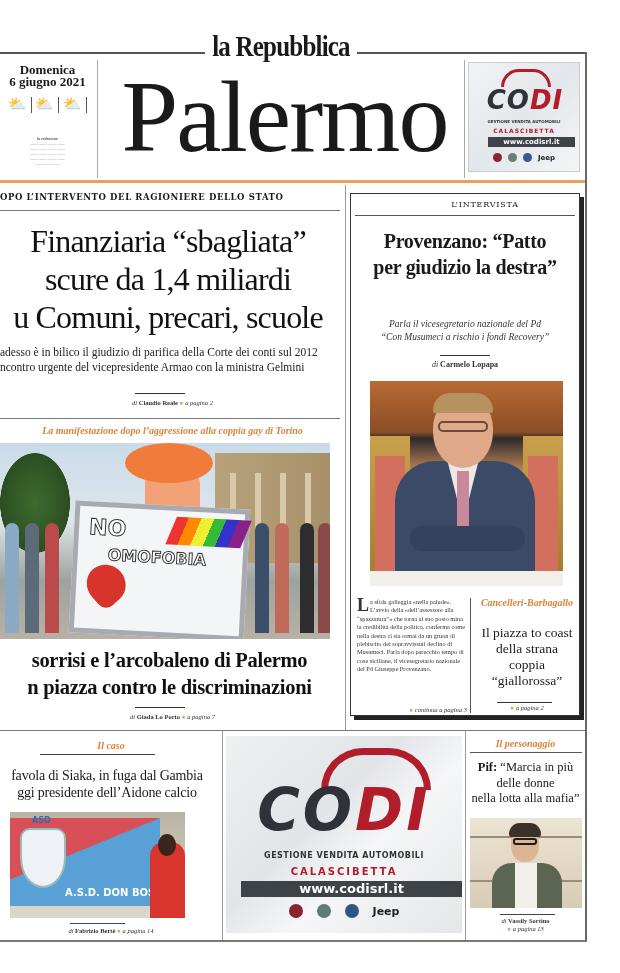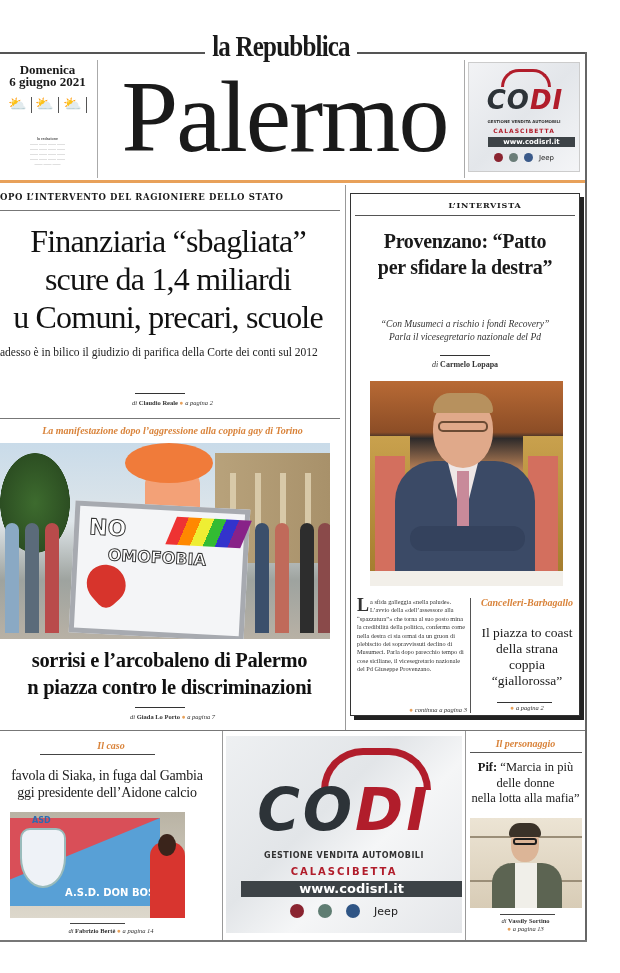--- a/index.html
+++ b/index.html
@@ -25,21 +25,21 @@
   .fineprint .fp-title { font-weight: bold; }
 
   .ad-top { left: 468px; top: 62px; width: 112px; height: 110px; background: linear-gradient(135deg, #f2f3f5 0%, #e3e6ea 50%, #f4f5f7 100%); border: 1px solid #ccc; }
   .codi-car { position: absolute; left: 32px; top: 6px; width: 50px; height: 18px; border: 3px solid #b11d2b; border-bottom: none; border-radius: 25px 25px 0 0; }
   .codi-word { position: absolute; left: 6px; top: 22px; width: 100px; text-align: center; font-family: "DejaVu Sans", sans-serif; font-weight: bold; font-style: italic; font-size: 26px; letter-spacing: 1px; color: #2d3338; }
   .codi-word .red { color: #b11d2b; }
   .codi-sub { position: absolute; left: 0; width: 100%; text-align: center; font-family: "DejaVu Sans", sans-serif; font-weight: bold; }
   .codi-url { position: absolute; left: 4px; right: 4px; background: #3d4347; color: #fff; text-align: center; font-family: "DejaVu Sans", sans-serif; font-weight: bold; margin-left: 15px; }
   .codi-brands { position: absolute; left: 0; width: 100%; display: flex; justify-content: center; align-items: center; gap: 6px; }
   .brand-dot { width: 9px; height: 9px; border-radius: 50%; display: inline-block; }
-  .jeep { font-family: "DejaVu Sans", sans-serif; font-weight: normal; color: #222; }
+  .jeep { font-family: "DejaVu Sans", sans-serif; font-weight: bold; color: #222; }
 
   .orange-rule { left: 0; top: 180px; width: 585px; height: 3px; background: #e8a15a; }
 
   
   .kicker { left: 0; top: 192px; width: 345px; font-family: "DejaVu Serif", serif; font-weight: bold; font-size: 8.5px; letter-spacing: 0.6px; }
   .kicker-rule { left: 0; top: 210px; width: 340px; height: 1px; background: #777; }
   .col-sep-1 { left: 345px; top: 185px; width: 1px; height: 545px; background: #999; }
   .hl-main { left: -12px; top: 222px; width: 360px; text-align: center; font-family: "Liberation Serif", serif; font-size: 32px; line-height: 38px; letter-spacing: -0.8px; color: #111; }
   .deck { left: 0; top: 345px; width: 345px; font-family: "Liberation Serif", serif; font-size: 11.5px; line-height: 15px; color: #222; }
   .byline-rule { height: 1px; background: #333; }
@@ -61,21 +61,21 @@
   .sign-heart { position: absolute; left: 10px; top: 58px; width: 40px; height: 38px; background: #d7342c; border-radius: 50% 50% 10px 50%; transform: rotate(45deg); }
   .sign-rainbow { position: absolute; left: 92px; top: 6px; width: 75px; height: 28px; background: linear-gradient(90deg, #e33 0 16%, #f80 16% 33%, #ee3 33% 50%, #3b3 50% 66%, #33c 66% 83%, #828 83% 100%); transform: skewX(-20deg); }
   .crowd { position: absolute; top: 80px; width: 14px; height: 110px; border-radius: 7px 7px 0 0; }
 
   .hl-pride { left: -8px; top: 647px; width: 355px; text-align: center; font-family: "Liberation Serif", serif; font-weight: bold; font-size: 20.5px; line-height: 27px; color: #111; letter-spacing: -0.3px; }
 
   .mid-rule { left: 0; top: 730px; width: 585px; height: 1px; background: #777; }
 
   
   .int-box { left: 350px; top: 193px; width: 230px; height: 523px; border: 1px solid #333; box-shadow: 4px 4px 0 #222; background: #fff; }
-  .int-label { left: 350px; top: 200px; width: 270px; text-align: center; font-weight: bold; font-size: 8px; letter-spacing: 0.8px; font-family: "DejaVu Serif", serif; }
+  .int-label { left: 350px; top: 200px; width: 270px; text-align: center; font-weight: normal; font-size: 8px; letter-spacing: 0.8px; font-family: "DejaVu Serif", serif; }
   .int-rule { left: 355px; top: 215px; width: 220px; height: 1px; background: #555; }
   .int-hl { left: 352px; top: 228px; width: 226px; text-align: center; font-family: "Liberation Serif", serif; font-weight: bold; font-size: 20px; line-height: 26px; letter-spacing: -0.3px; }
   .int-deck { left: 352px; top: 318px; width: 226px; text-align: center; font-family: "Liberation Serif", serif; font-style: italic; font-size: 9.5px; line-height: 13px; color: #333; }
   .photo-prov { left: 370px; top: 381px; width: 193px; height: 205px; background: linear-gradient(180deg, #b86a35 0%, #8c4d26 25%, #2d2a2a 28%, #c98b5c 45%, #c07050 100%); overflow: hidden; }
   .prov-chair { position: absolute; top: 55px; width: 40px; height: 150px; background: linear-gradient(180deg, #c9a14d, #a17a2c); }
   .prov-chair-pad { position: absolute; top: 75px; width: 30px; height: 120px; background: #d36f5e; }
   .prov-suit { position: absolute; left: 25px; top: 80px; width: 140px; height: 125px; background: #3b4a66; border-radius: 40px 40px 0 0; }
   .prov-shirt { position: absolute; left: 78px; top: 82px; width: 30px; height: 60px; background: #eee7e6; clip-path: polygon(0 0, 100% 0, 50% 100%); }
   .prov-tie { position: absolute; left: 87px; top: 90px; width: 12px; height: 55px; background: #c88a9a; }
   .prov-head { position: absolute; left: 63px; top: 15px; width: 60px; height: 72px; background: #e0a98a; border-radius: 45% 45% 50% 50%; }
@@ -175,20 +175,21 @@
 <div class="abs kicker">OPO L’INTERVENTO DEL RAGIONIERE DELLO STATO</div>
 <div class="abs kicker-rule"></div>
 <div class="abs col-sep-1"></div>
 <div class="abs hl-main">
   <div>Finanziaria “sbagliata”</div>
   <div>scure da 1,4 miliardi</div>
   <div>u Comuni, precari, scuole</div>
 </div>
 <div class="abs deck">
   <div>adesso è in bilico il giudizio di parifica della Corte dei conti sul 2012</div>
+  <div>ncontro urgente del vicepresidente Armao con la ministra Gelmini</div>
 </div>
 <div class="abs byline-rule" style="left:135px;top:393px;width:50px;"></div>
 <div class="abs byline center" style="left:0;top:399px;width:345px;">
   <span>di</span> <b>Claudio Reale</b>
   <span class="bullet">●</span>
   <span>a pagina 2</span>
 </div>
 <div class="abs section-rule"></div>
 
 <div class="abs orange-kicker center" style="left:0;top:425px;width:345px;">La manifestazione dopo l’aggressione alla coppia gay di Torino</div>
@@ -225,25 +226,25 @@
   <span>di</span> <b>Giada Lo Porto</b>
   <span class="bullet">●</span>
   <span>a pagina 7</span>
 </div>
 
 <div class="abs int-box"></div>
 <div class="abs int-label">L’INTERVISTA</div>
 <div class="abs int-rule"></div>
 <div class="abs int-hl">
   <div>Provenzano: “Patto</div>
-  <div>per sfidare la destra”</div>
+  <div>per giudizio la destra”</div>
 </div>
 <div class="abs int-deck">
+  <div>Parla il vicesegretario nazionale del Pd</div>
   <div>“Con Musumeci a rischio i fondi Recovery”</div>
-  <div>Parla il vicesegretario nazionale del Pd</div>
 </div>
 <div class="abs byline-rule" style="left:440px;top:355px;width:50px;"></div>
 <div class="abs byline center" style="left:352px;top:360px;width:226px;font-size:8px;">
   <span>di</span> <b>Carmelo Lopapa</b>
 </div>
 <div class="abs photo-prov">
   <div class="prov-chair" style="left:0;"></div>
   <div class="prov-chair" style="left:153px;"></div>
   <div class="prov-chair-pad" style="left:5px;"></div>
   <div class="prov-chair-pad" style="left:158px;"></div>

